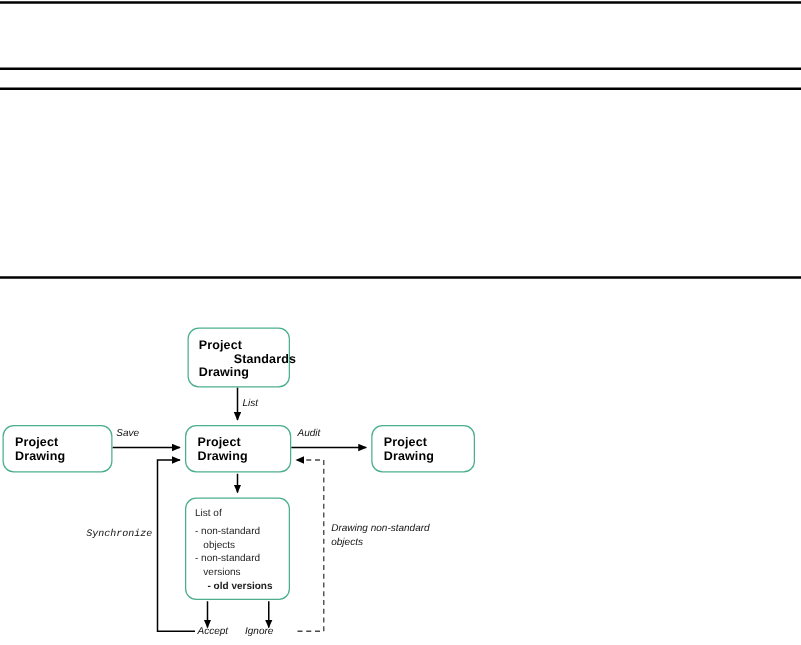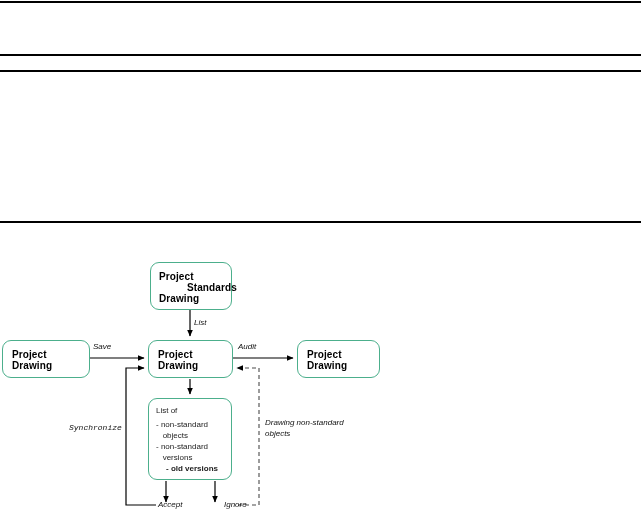--- a/index.html
+++ b/index.html
@@ -146,19 +146,19 @@
     <span class="edge-label" style="left:194px; top:78px;">List</span>
 
     <span class="edge-label" style="left:93px; top:102px;">Save</span>
 
     <span class="edge-label" style="left:238px; top:102px;">Audit</span>
 
     <span class="edge-label" style="left:69px; top:183px;font-family:Liberation Mono, monospace;">Synchronize</span>
 
     <span class="edge-label" style="left:158px; top:260px;">Accept</span>
 
-    <span class="edge-label" style="left:224px; top:260px;">Ignore</span>
+    <span class="edge-label" style="left:196px; top:260px;">Ignore</span>
 
     <span class="edge-label" style="left:265px; top:178px;">Drawing non-standard</span>
     <span class="edge-label" style="left:265px; top:189px;">objects</span>
 
   </div>
 </div>
 
 </body></html>

